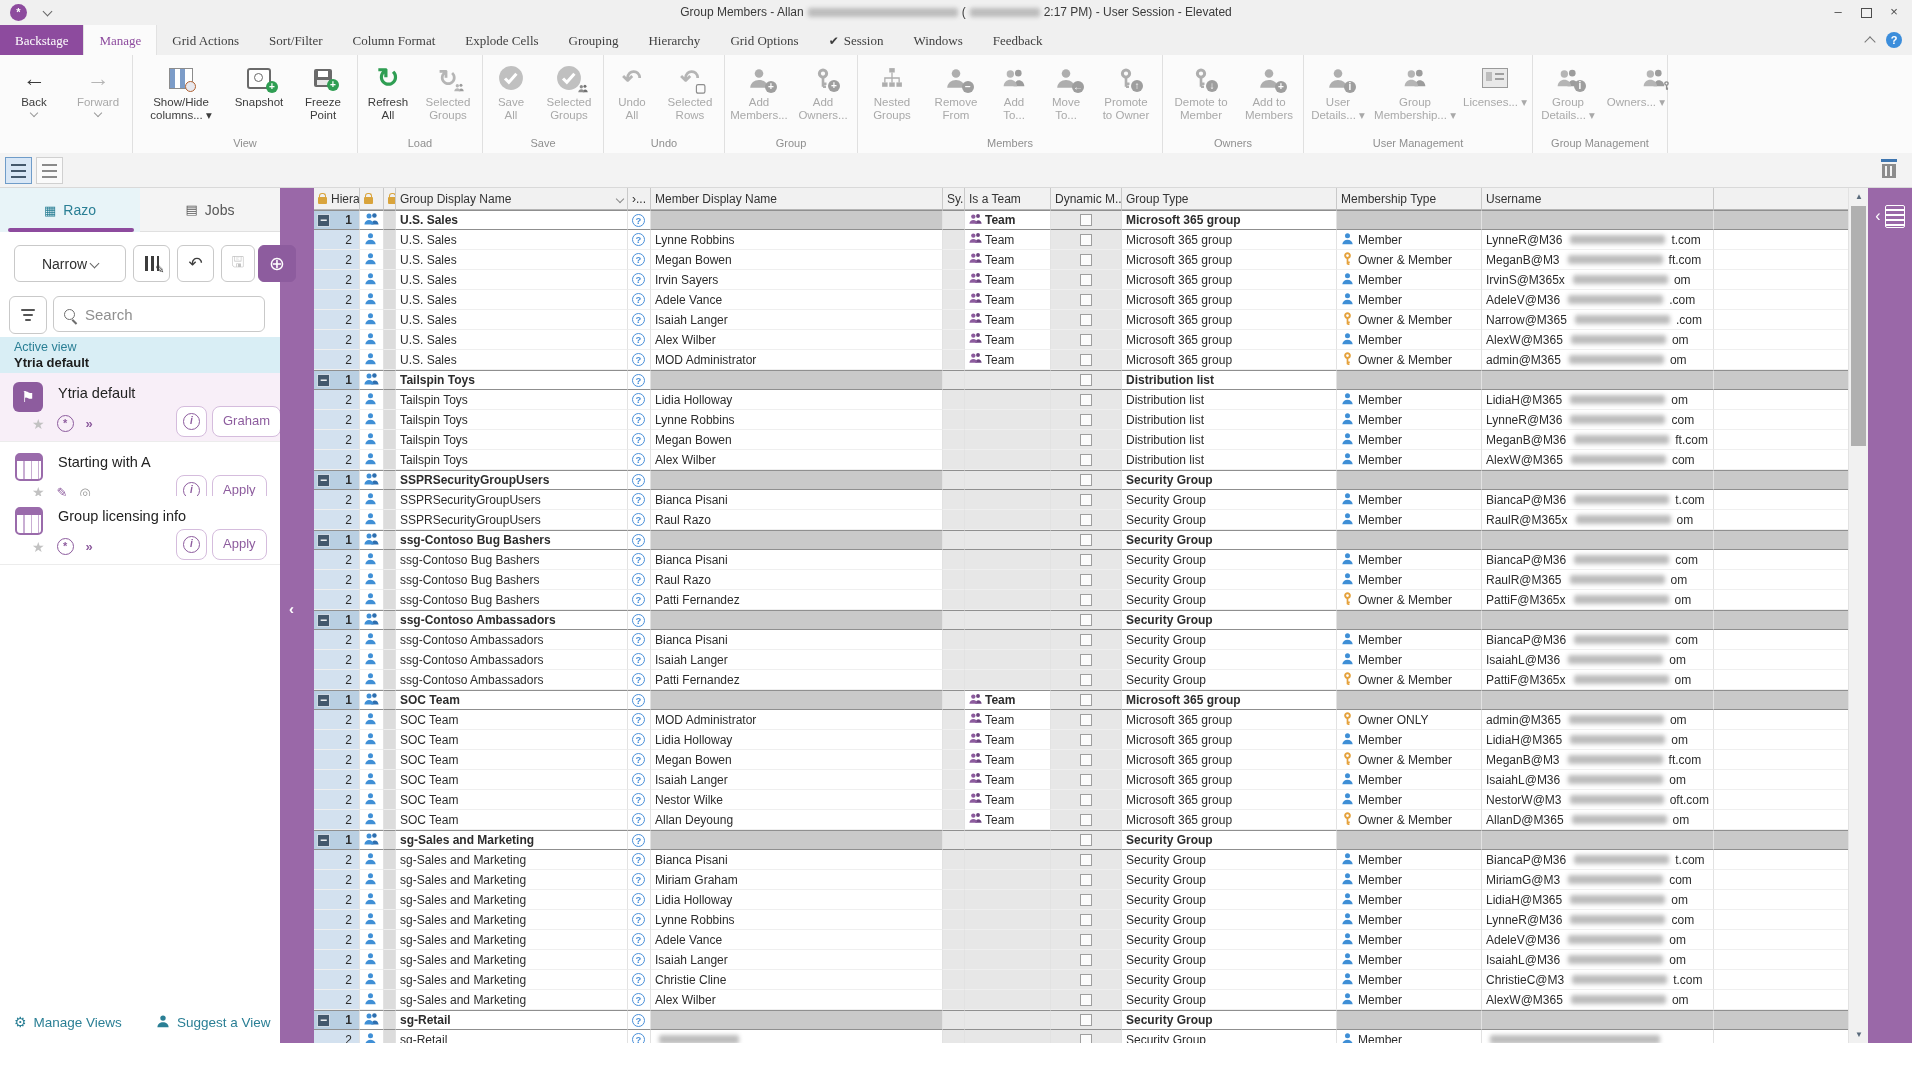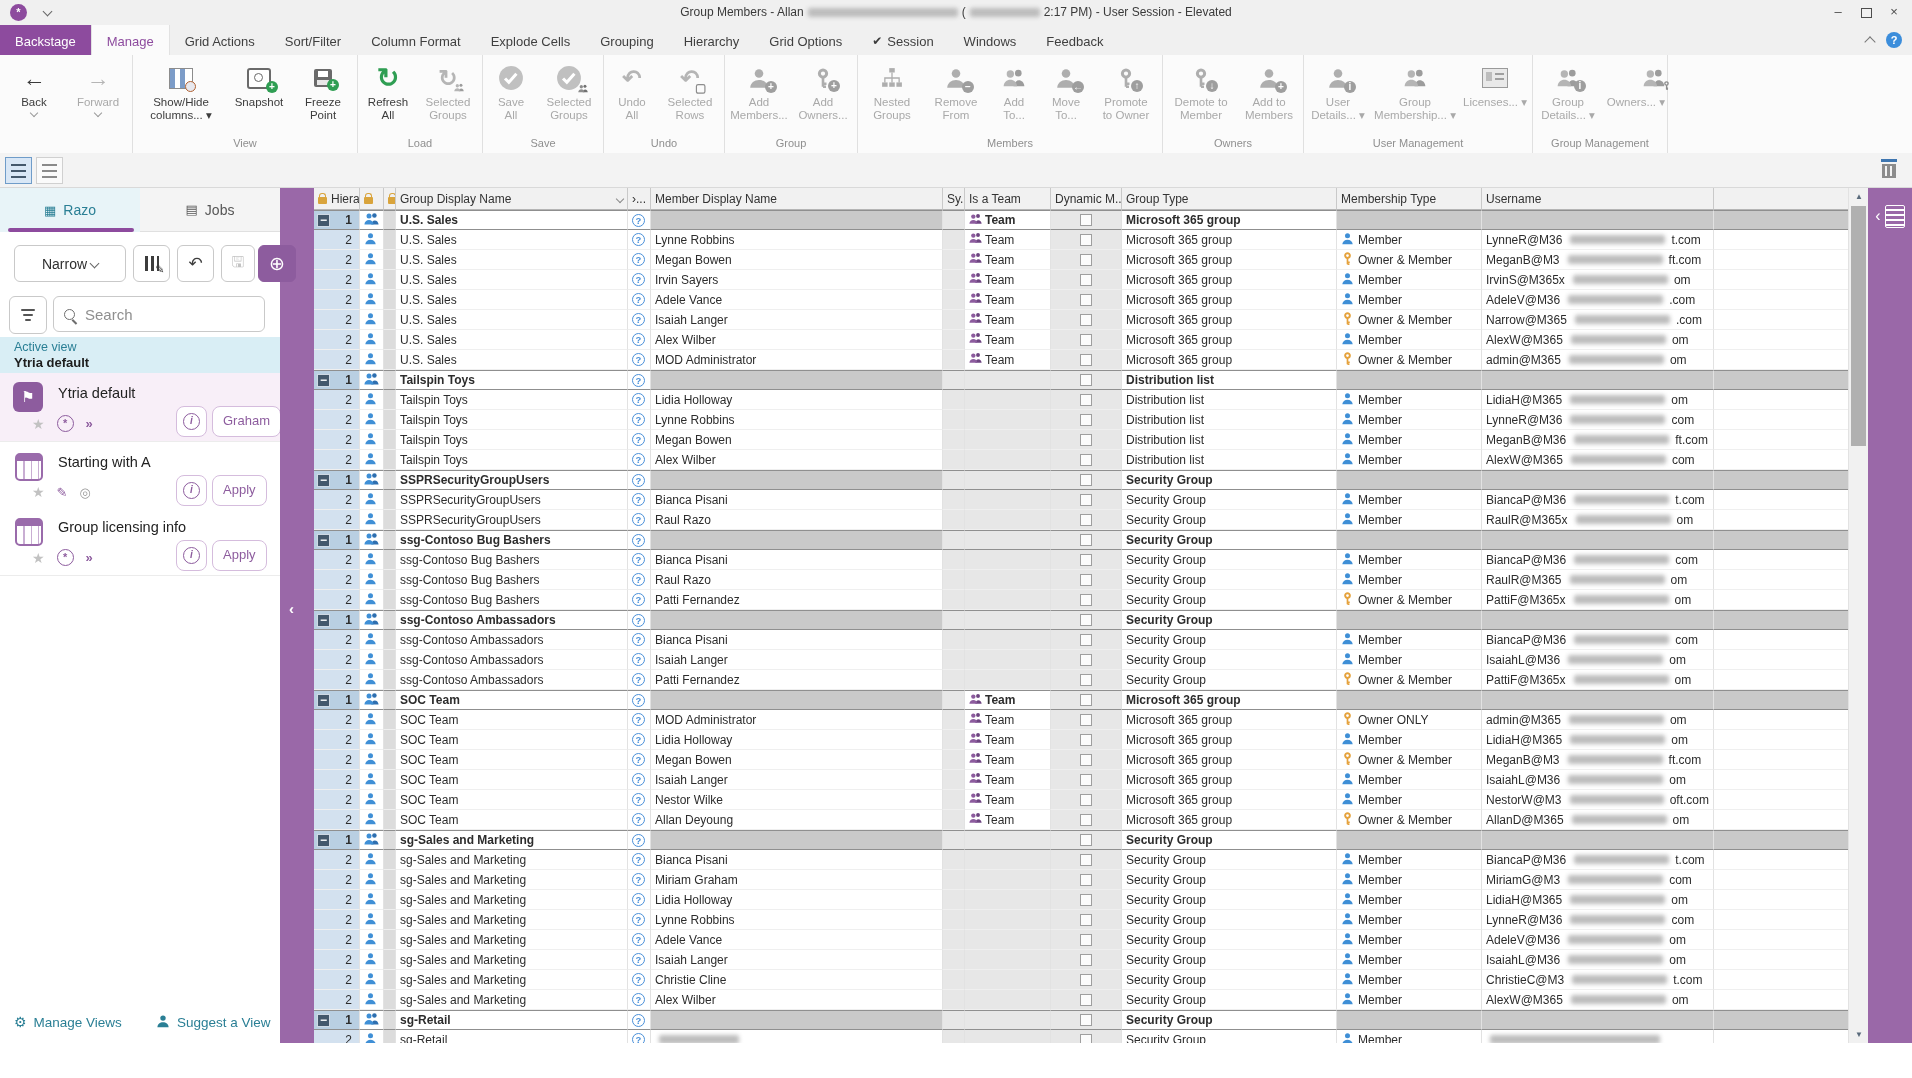--- a/index.html
+++ b/index.html
@@ -10,21 +10,21 @@
   #app-icon{left:10px;top:4px;width:17px;height:17px;border-radius:50%;background:#8d4b9e;color:#fff;font-size:11px;line-height:17px;text-align:center;font-weight:bold;}
   .chev-dn{display:inline-block;width:6px;height:6px;border-right:1.5px solid #666;border-bottom:1.5px solid #666;transform:rotate(45deg);}
   #qat-chev{left:44px;top:8px;}
   #title-text{left:0;top:0;width:100%;height:25px;line-height:25px;text-align:center;font-size:12px;color:#3a3a3a;}
   .blr{display:inline-block;height:9px;background:#bcbcbc;border-radius:2px;filter:blur(2px);margin:0 4px;vertical-align:middle;}
   #win-btns{right:4px;top:0;height:25px;display:flex;}
   .win-btn{width:28px;height:25px;text-align:center;line-height:24px;color:#4d4d4d;font-size:13px;}
   .max-glyph{display:inline-block;width:9px;height:8px;border:1.5px solid #4d4d4d;margin-top:8px;}
   
   #tabbar{left:0;top:25px;width:1912px;height:30px;background:#f0f0f0;display:flex;align-items:stretch;}
-  .rtab{padding:16px 15px;display:flex;align-items:center;font-size:13px;color:#3f3f3f;white-space:nowrap;}
+  .rtab{padding:16px 15px;display:flex;align-items:center;font-size:13px;color:#3f3f3f;white-space:nowrap;font-family:Liberation Serif, serif;}
   .rtab.backstage{background:#8d4b9e;color:#fff;}
   .rtab.active{background:#fbfbfb;color:#8d4b9e;border-left:1px solid #e2e2e2;border-right:1px solid #e2e2e2;}
   .rtab .chk{color:#3c3c3c;margin-right:5px;font-size:12px;}
   #tabbar-right{margin-left:auto;display:flex;align-items:center;padding-right:10px;gap:12px;}
   .chev-up{display:inline-block;width:7px;height:7px;border-left:1.5px solid #777;border-top:1.5px solid #777;transform:rotate(45deg);margin-top:3px;}
   .help-circle{width:16px;height:16px;border-radius:50%;background:#3b8ddb;color:#fff;font-size:11px;font-weight:bold;text-align:center;line-height:16px;}
   
   #ribbon{left:0;top:55px;width:1912px;height:98px;background:#fbfbfb;border-bottom:1px solid #d6d6d6;display:flex;align-items:stretch;}
   .rgroup{display:flex;flex-direction:column;border-right:1px solid #e0e0e0;padding:0 2px;}
   .rbtns{display:flex;flex:1;align-items:flex-start;}
@@ -607,21 +607,21 @@
           <span class="vico-table"></span>
           <span class="vname">Starting with A</span>
           <span class="vicons">
             <span class="star">★</span>
             <span class="pencil">✎</span>
             <span class="target">◎</span>
           </span>
           <span class="vinfo"><b>i</b></span>
           <span class="vaction">Apply</span>
         </div>
-        <div class="vitem" style="top: 319px;">
+        <div class="vitem" style="top: 308px;">
           <span class="vico-table"></span>
           <span class="vname">Group licensing info</span>
           <span class="vicons">
             <span class="star">★</span>
             <span class="ylogo">*</span>
             <span class="chevs">»</span>
           </span>
           <span class="vinfo"><b>i</b></span>
           <span class="vaction">Apply</span>
         </div>

